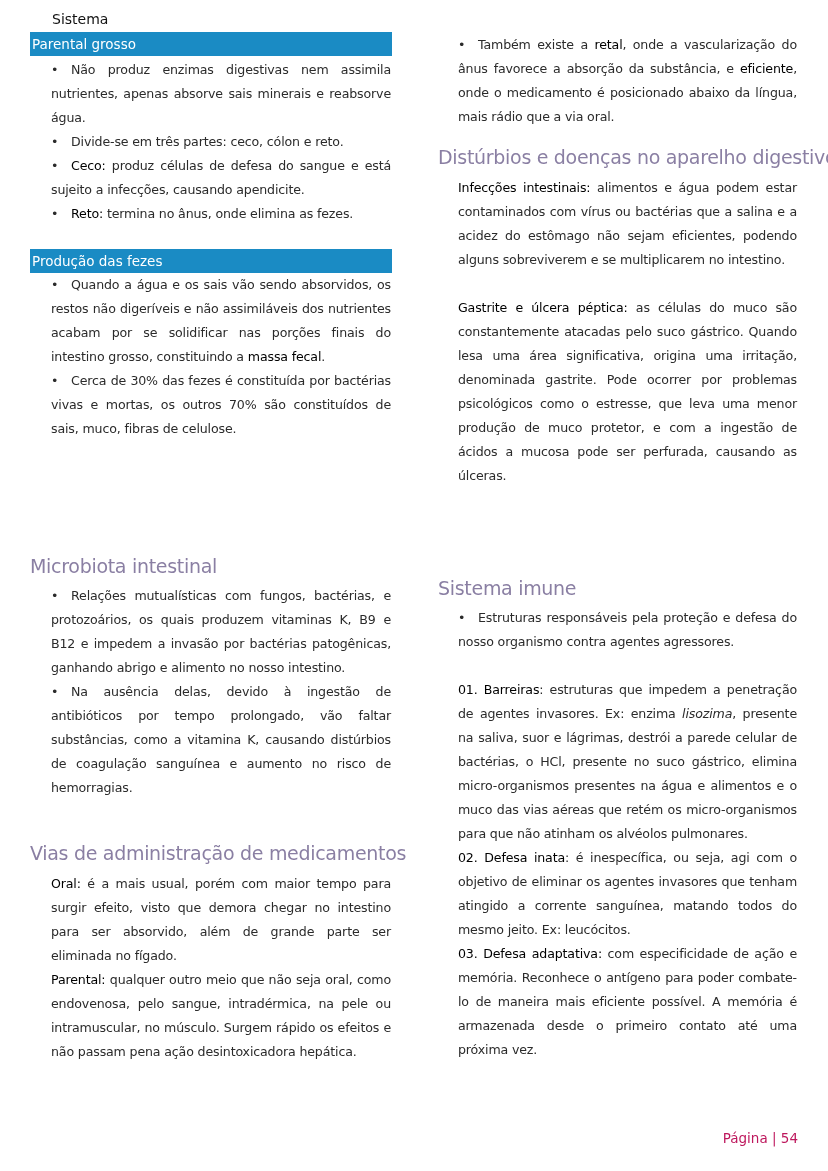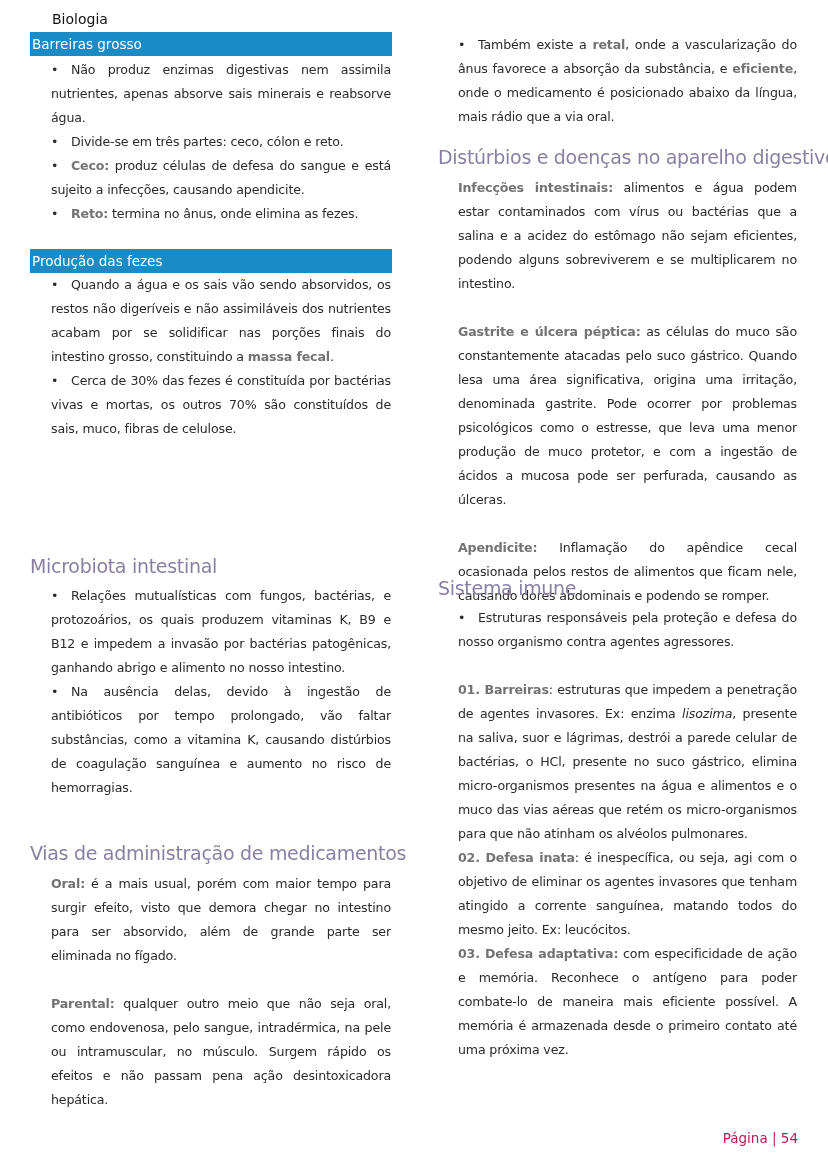--- a/index.html
+++ b/index.html
@@ -21,39 +21,39 @@
       position: absolute; left: 0; width: 362px; height: 24px;
       background: #1a8bc4; color: #fff;
       font-size: 13.5px; line-height: 24px; padding-left: 2px; box-sizing: border-box;
     }
     .block { position: absolute; left: 21px; width: 340px; }
     .col-right .block { left: 20px; width: 339px; }
     .p {
       font-size: 12.6px; line-height: 24px; text-align: justify;
       letter-spacing: -0.15px; margin: 0;
     }
-    .p .b { font-weight: bold; color: #737373; }
+    .p .b { font-weight: normal; color: #000000; }
     .p .i { font-style: italic; }
     .p .dot { display: inline-block; width: 20px; }
     .h2 {
       position: absolute; left: 0; font-size: 19px; color: #8a7fa3;
       letter-spacing: -0.3px; white-space: nowrap;
     }
     .footer {
       position: absolute; right: 30px; top: 1130px; font-size: 13.5px; color: #be185d;
     }
   </style>
 </head>
 <body>
 
-<div class="page-header">Biologia</div>
+<div class="page-header">Sistema</div>
 
 <div class="col col-left">
 
-  <div class="bar" style="top:32px">Barreiras grosso</div>
+  <div class="bar" style="top:32px">Parental grosso</div>
   <div class="block" style="top:58px">
     <p class="p"><span class="dot">•</span><span>Não produz enzimas digestivas nem assimila nutrientes, apenas absorve sais minerais e reabsorve água.</span></p>
     <p class="p"><span class="dot">•</span><span>Divide-se em três partes: ceco, cólon e reto.</span></p>
     <p class="p"><span class="dot">•</span><span class="b">Ceco:</span><span> produz células de defesa do sangue e está sujeito a infecções, causando apendicite.</span></p>
     <p class="p"><span class="dot">•</span><span class="b">Reto:</span><span> termina no ânus, onde elimina as fezes.</span></p>
   </div>
 
   <div class="bar" style="top:249px">Produção das fezes</div>
   <div class="block" style="top:273px">
     <p class="p"><span class="dot">•</span><span>Quando a água e os sais vão sendo absorvidos, os restos não digeríveis e não assimiláveis dos nutrientes acabam por se solidificar nas porções finais do intestino grosso, constituindo a </span><span class="b">massa fecal</span><span>.</span></p>
@@ -62,34 +62,33 @@
 
   <div class="h2" style="top:555px">Microbiota intestinal</div>
   <div class="block" style="top:584px">
     <p class="p"><span class="dot">•</span><span>Relações mutualísticas com fungos, bactérias, e protozoários, os quais produzem vitaminas K, B9 e B12 e impedem a invasão por bactérias patogênicas, ganhando abrigo e alimento no nosso intestino.</span></p>
     <p class="p"><span class="dot">•</span><span>Na ausência delas, devido à ingestão de antibióticos por tempo prolongado, vão faltar substâncias, como a vitamina K, causando distúrbios de coagulação sanguínea e aumento no risco de hemorragias.</span></p>
   </div>
 
   <div class="h2" style="top:842px">Vias de administração de medicamentos</div>
   <div class="block" style="top:872px">
     <p class="p"><span class="b">Oral:</span><span> é a mais usual, porém com maior tempo para surgir efeito, visto que demora chegar no intestino para ser absorvido, além de grande parte ser eliminada no fígado.</span></p>
-    <p class="p" style="margin-top:24px"><span class="b">Parental:</span><span> qualquer outro meio que não seja oral, como endovenosa, pelo sangue, intradérmica, na pele ou intramuscular, no músculo. Surgem rápido os efeitos e não passam pena ação desintoxicadora hepática.</span></p>
+    <p class="p" style=""><span class="b">Parental:</span><span> qualquer outro meio que não seja oral, como endovenosa, pelo sangue, intradérmica, na pele ou intramuscular, no músculo. Surgem rápido os efeitos e não passam pena ação desintoxicadora hepática.</span></p>
   </div>
 </div>
 
 <div class="col col-right">
   <div class="block" style="top:33px">
     <p class="p"><span class="dot">•</span><span>Também existe a </span><span class="b">retal</span><span>, onde a vascularização do ânus favorece a absorção da substância, e </span><span class="b">eficiente</span><span>, onde o medicamento é posicionado abaixo da língua, mais rádio que a via oral.</span></p>
   </div>
 
   <div class="h2" style="top:146px">Distúrbios e doenças no aparelho digestivo</div>
   <div class="block" style="top:176px">
     <p class="p"><span class="b">Infecções intestinais:</span><span> alimentos e água podem estar contaminados com vírus ou bactérias que a salina e a acidez do estômago não sejam eficientes, podendo alguns sobreviverem e se multiplicarem no intestino.</span></p>
     <p class="p" style="margin-top:24px"><span class="b">Gastrite e úlcera péptica:</span><span> as células do muco são constantemente atacadas pelo suco gástrico. Quando lesa uma área significativa, origina uma irritação, denominada gastrite. Pode ocorrer por problemas psicológicos como o estresse, que leva uma menor produção de muco protetor, e com a ingestão de ácidos a mucosa pode ser perfurada, causando as úlceras.</span></p>
-    <p class="p" style="margin-top:24px"><span class="b">Apendicite:</span><span> Inflamação do apêndice cecal ocasionada pelos restos de alimentos que ficam nele, causando dores abdominais e podendo se romper.</span></p>
   </div>
 
   <div class="h2" style="top:577px">Sistema imune</div>
   <div class="block" style="top:606px">
     <p class="p"><span class="dot">•</span><span>Estruturas responsáveis pela proteção e defesa do nosso organismo contra agentes agressores.</span></p>
     <p class="p" style="margin-top:24px"><span class="b">01. Barreiras</span><span>: estruturas que impedem a penetração de agentes invasores. Ex: enzima </span><span class="i">lisozima</span><span>, presente na saliva, suor e lágrimas, destrói a parede celular de bactérias, o HCl, presente no suco gástrico, elimina micro-organismos presentes na água e alimentos e o muco das vias aéreas que retém os micro-organismos para que não atinham os alvéolos pulmonares.</span></p>
     <p class="p"><span class="b">02. Defesa inata</span><span>: é inespecífica, ou seja, agi com o objetivo de eliminar os agentes invasores que tenham atingido a corrente sanguínea, matando todos do mesmo jeito. Ex: leucócitos.</span></p>
     <p class="p"><span class="b">03. Defesa adaptativa:</span><span> com especificidade de ação e memória. Reconhece o antígeno para poder combate-lo de maneira mais eficiente possível. A memória é armazenada desde o primeiro contato até uma próxima vez.</span></p>
   </div>
 </div>

